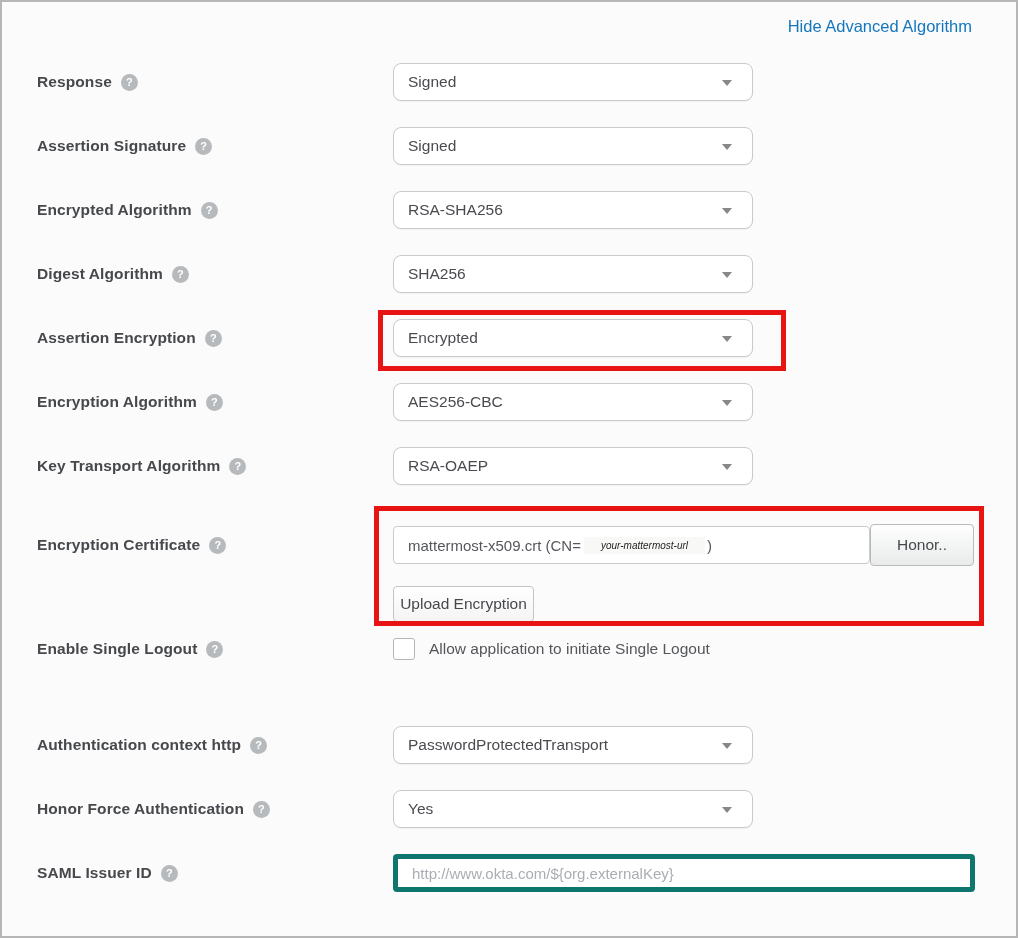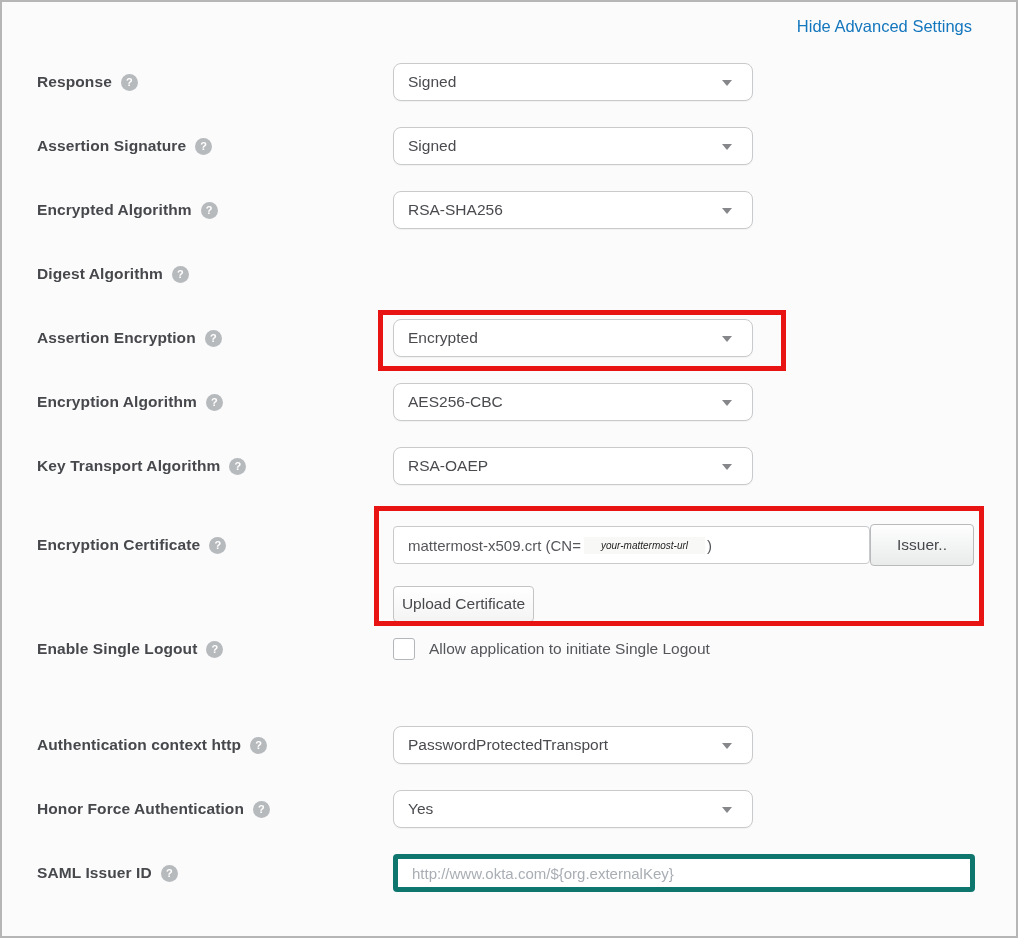--- a/index.html
+++ b/index.html
@@ -126,21 +126,21 @@
     z-index: 9; pointer-events: none;
   }
   .red-box-encryption { left: 376px; top: 308px; width: 408px; height: 61px; }
   .red-box-certificate { left: 372px; top: 504px; width: 610px; height: 120px; }
 </style>
 </head>
 <body>
 
 <div class="panel">
 
-  <a class="hide-link" href="#">Hide Advanced Settings</a>
+  <a class="hide-link" href="#">Hide Advanced Algorithm</a>
 
   <div class="row" style="top:61px">
     <div class="label-col">
       <span class="label-text">Response</span>
       <span class="help-icon">?</span>
     </div>
     <div class="select-box">
       <span>Signed</span>
       <span class="caret"></span>
     </div>
@@ -165,20 +165,24 @@
     <div class="select-box">
       <span>RSA-SHA256</span>
       <span class="caret"></span>
     </div>
   </div>
 
   <div class="row" style="top:253px">
     <div class="label-col">
       <span class="label-text">Digest Algorithm</span>
       <span class="help-icon">?</span>
+    </div>
+    <div class="select-box">
+      <span>SHA256</span>
+      <span class="caret"></span>
     </div>
   </div>
 
   <div class="row" style="top:317px">
     <div class="label-col">
       <span class="label-text">Assertion Encryption</span>
       <span class="help-icon">?</span>
     </div>
     <div class="select-box">
       <span>Encrypted</span>
@@ -213,23 +217,23 @@
       <span class="label-text">Encryption Certificate</span>
       <span class="help-icon">?</span>
     </div>
     <div class="cert-stack">
       <div class="cert-line">
         <div class="cert-input">
           <span>mattermost-x509.crt (CN=</span>
             <span class="redaction">your-mattermost-url</span>
             <span>)</span>
         </div>
-        <div class="browse-btn">Issuer..</div>
+        <div class="browse-btn">Honor..</div>
       </div>
-      <div class="upload-btn">Upload Certificate</div>
+      <div class="upload-btn">Upload Encryption</div>
     </div>
   </div>
 
   <div class="row checkbox-row" style="top:633px">
     <div class="label-col">
       <span class="label-text">Enable Single Logout</span>
       <span class="help-icon">?</span>
     </div>
     <div class="checkbox"></div>
     <span class="checkbox-label">Allow application to initiate Single Logout</span>

